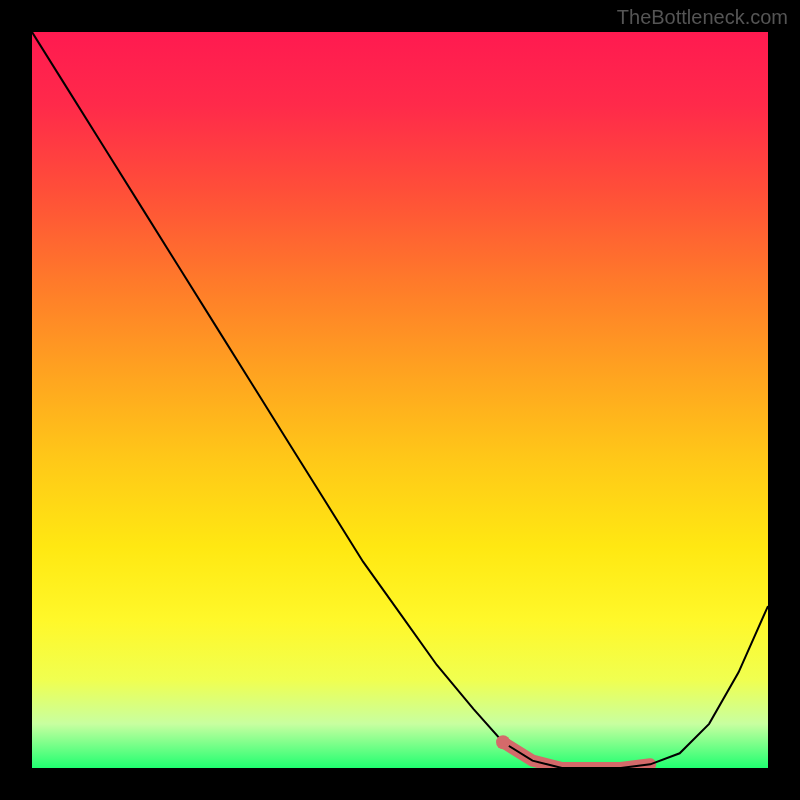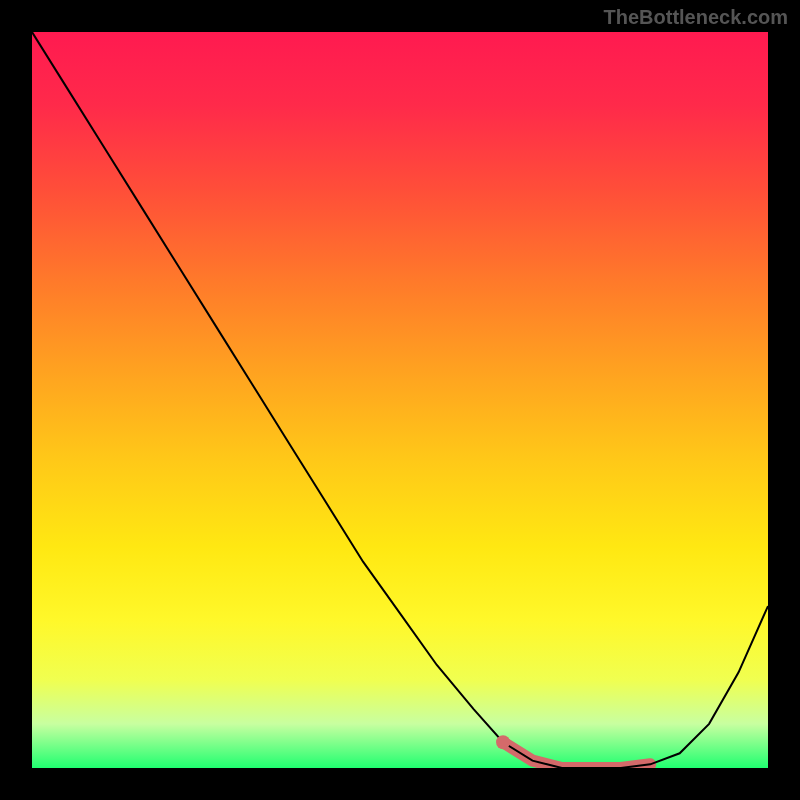--- a/index.html
+++ b/index.html
@@ -10,21 +10,21 @@
     position: relative;
     overflow: hidden;
     font-family: Arial, sans-serif;
   }
   .watermark {
     position: absolute;
     top: 6px;
     right: 12px;
     color: #555;
     font-size: 20px;
-    font-weight: 700;
+    font-weight: 400;
     z-index: 10;
   }
   .plot-area {
     position: absolute;
     left: 32px;
     top: 32px;
     width: 736px;
     height: 736px;
     overflow: visible;
   }

